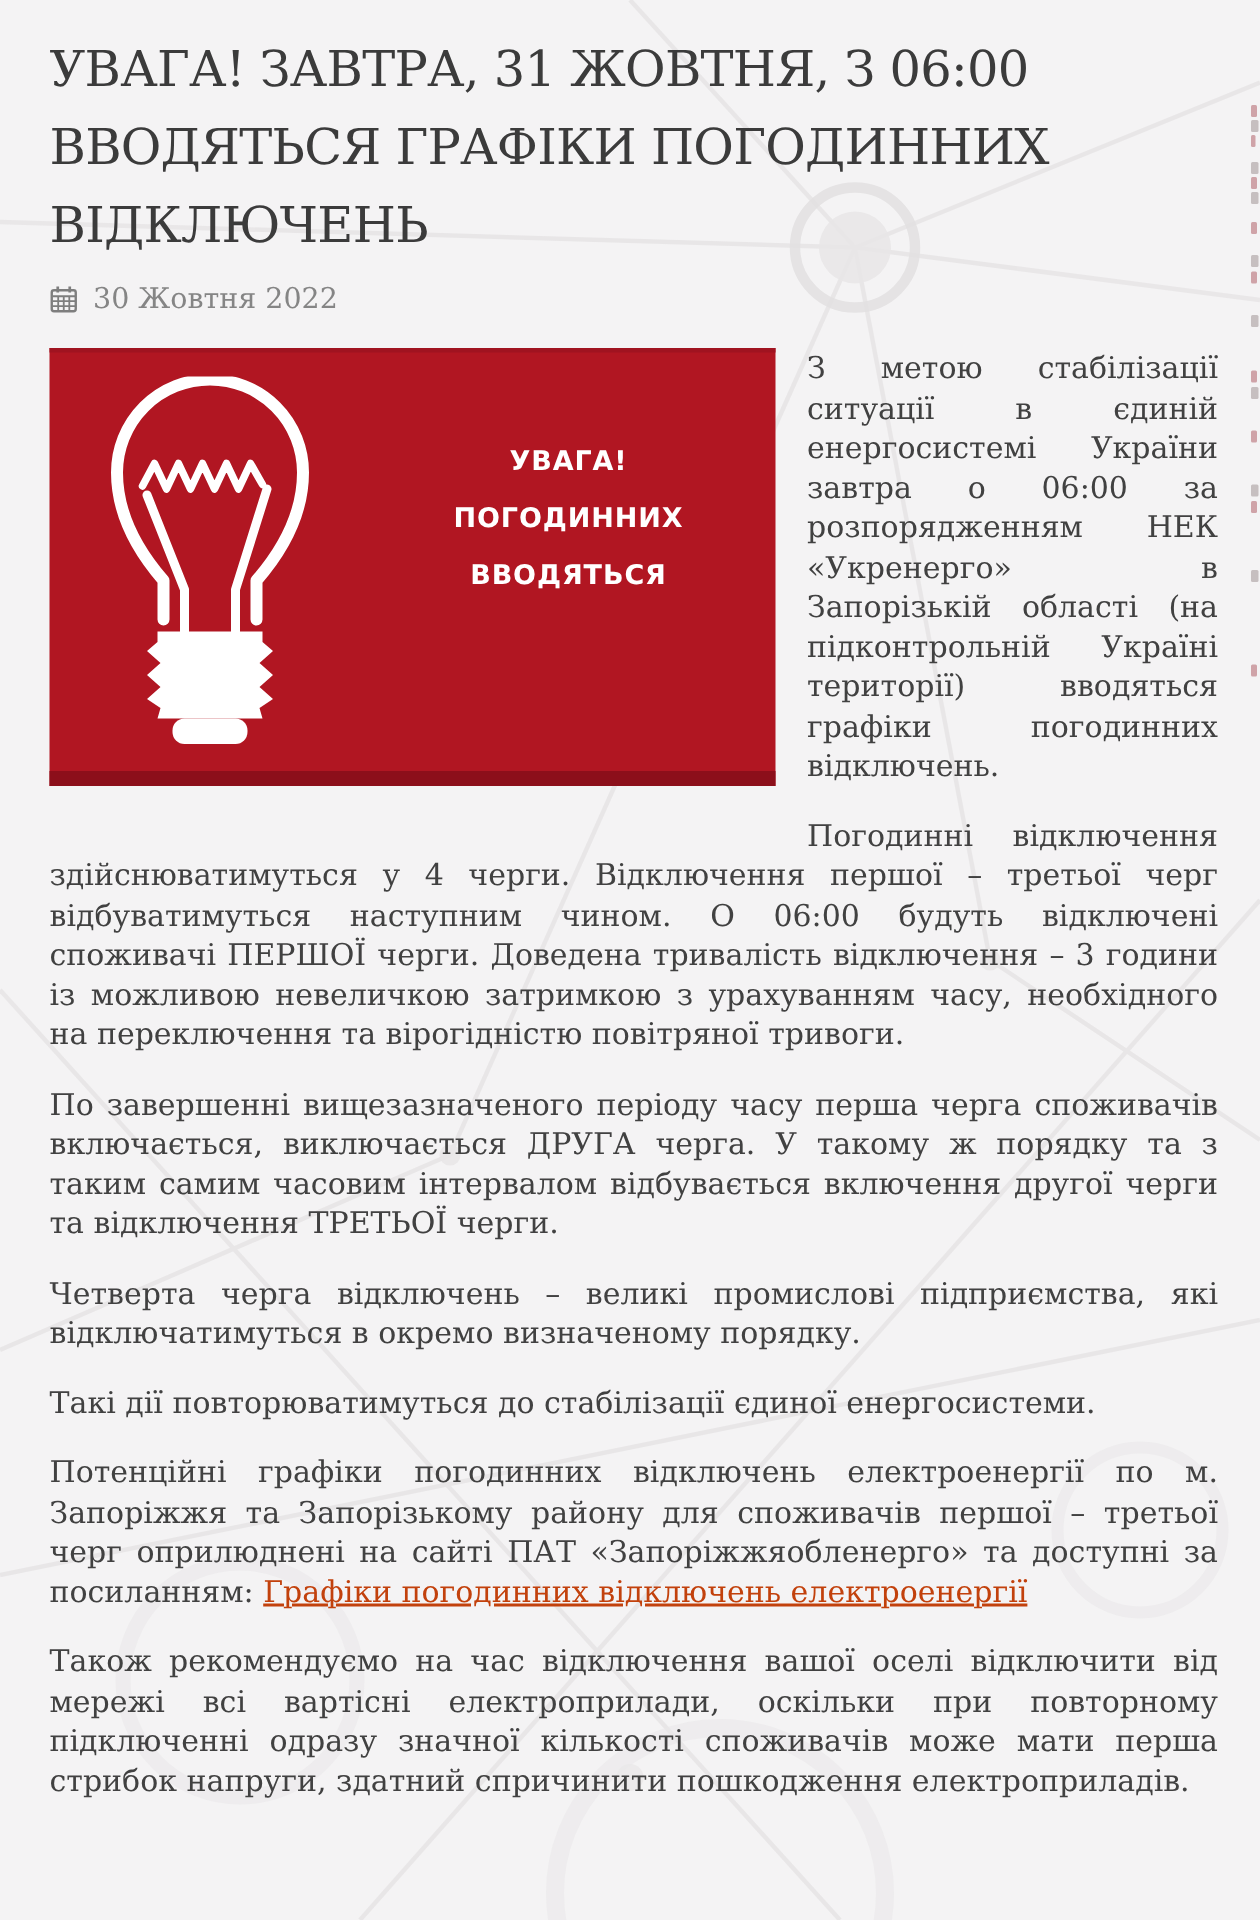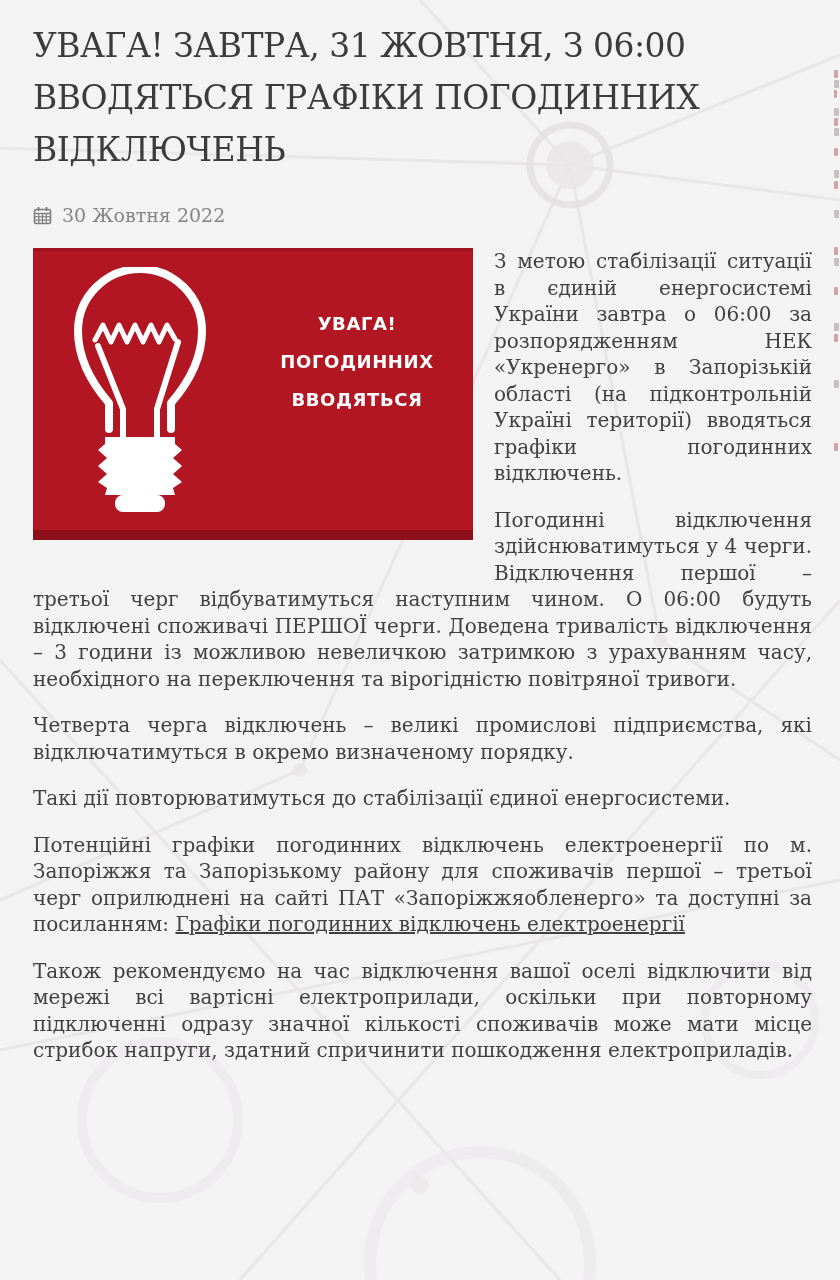--- a/index.html
+++ b/index.html
@@ -19,30 +19,30 @@
   }
   h1.post-title{
     margin:0;
     font-size:33px;
     line-height:52px;
     font-weight:normal;
     color:#3b3b3b;
     letter-spacing:-0.5px;
   }
   .date-row{
-    margin-top:28px;
+    margin-top:12px;
     display:flex;align-items:center;gap:10px;
     color:#858585;
     font-size:19px;
   }
   .date-row svg{display:block;}
   .article{margin-top:22px;}
   .banner{
     float:left;
-    width:440px;height:292px;
+    width:484px;height:292px;
     margin:0 21px 40px 0;
     background:#b11622;
     border-top:3px solid #a01320;
     border-bottom:10px solid #8c0f1a;
     box-sizing:border-box;
     position:relative;
   }
   .banner .bulb{position:absolute;left:32px;top:16px;}
   .banner .slogan{
     position:absolute;left:218px;right:10px;top:58px;
@@ -56,21 +56,21 @@
   .banner .slogan div{height:38px;line-height:30px;}
   .article p{
     margin:20px 0 0 0;
     font-size:20px;
     line-height:26.5px;
     color:#414141;
     text-align:justify;
   }
   .article p.first{margin-top:0;}
   a.schedule-link{
-    color:#404040;
+    color:#c2410c;
     text-decoration:underline;
     cursor:pointer;
   }
   
   .edge-frags{
     position:absolute;right:0;top:0;width:8px;height:1280px;z-index:2;
     overflow:hidden;pointer-events:none;
   }
   .edge-frags i{
     position:absolute;left:2px;display:block;height:8px;border-radius:1px;
@@ -163,24 +163,25 @@
         <div>УВАГА!</div>
         <div>ПОГОДИННИХ</div>
         <div>ВВОДЯТЬСЯ</div>
       </div>
     </div>
 
     <p class="first">З метою стабілізації ситуації в єдиній енергосистемі України завтра о 06:00 за розпорядженням НЕК «Укренерго» в Запорізькій області (на підконтрольній Україні території) вводяться графіки погодинних відключень.</p>
 
     <p>Погодинні відключення здійснюватимуться у 4 черги. Відключення першої – третьої черг відбуватимуться наступним чином. О 06:00 будуть відключені споживачі ПЕРШОЇ черги. Доведена тривалість відключення – 3 години із можливою невеличкою затримкою з урахуванням часу, необхідного на переключення та вірогідністю повітряної тривоги.</p>
 
+    <p>По завершенні вищезазначеного періоду часу перша черга споживачів включається, виключається ДРУГА черга. У такому ж порядку та з таким самим часовим інтервалом відбувається включення другої черги та відключення ТРЕТЬОЇ черги.</p>
 
     <p>Четверта черга відключень – великі промислові підприємства, які відключатимуться в окремо визначеному порядку.</p>
 
     <p>Такі дії повторюватимуться до стабілізації єдиної енергосистеми.</p>
 
     <p><span>Потенційні графіки погодинних відключень електроенергії по м. Запоріжжя та Запорізькому району для споживачів першої – третьої черг оприлюднені на сайті ПАТ «Запоріжжяобленерго» та доступні за посиланням: </span><a class="schedule-link" href="#">Графіки погодинних відключень електроенергії</a></p>
 
 
-    <p>Також рекомендуємо на час відключення вашої оселі відключити від мережі всі вартісні електроприлади, оскільки при повторному підключенні одразу значної кількості споживачів може мати місце стрибок напруги, здатний спричинити пошкодження електроприладів.</p>
+    <p>Також рекомендуємо на час відключення вашої оселі відключити від мережі всі вартісні електроприлади, оскільки при повторному підключенні одразу значної кількості споживачів може мати перша стрибок напруги, здатний спричинити пошкодження електроприладів.</p>
 
   </div>
 </div>
 
 </body></html>

